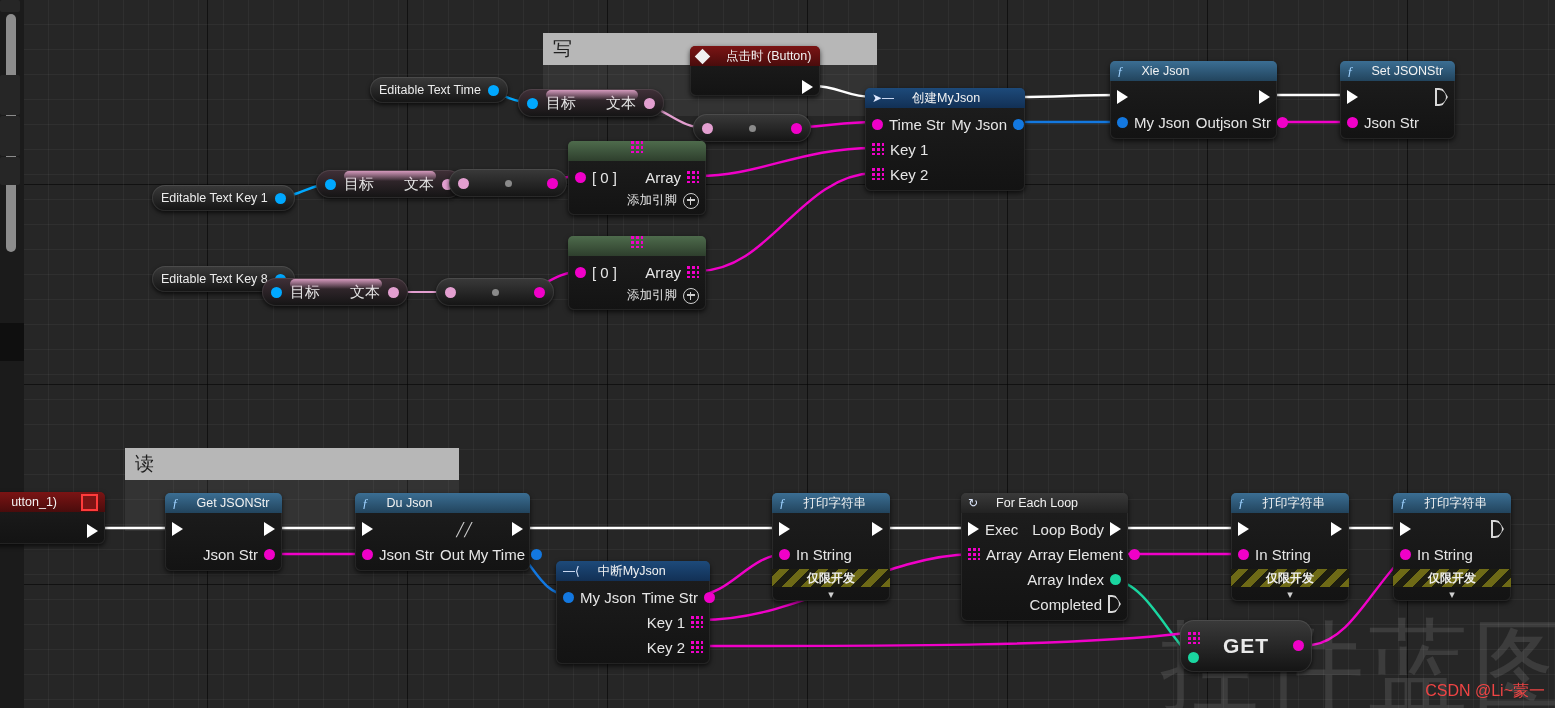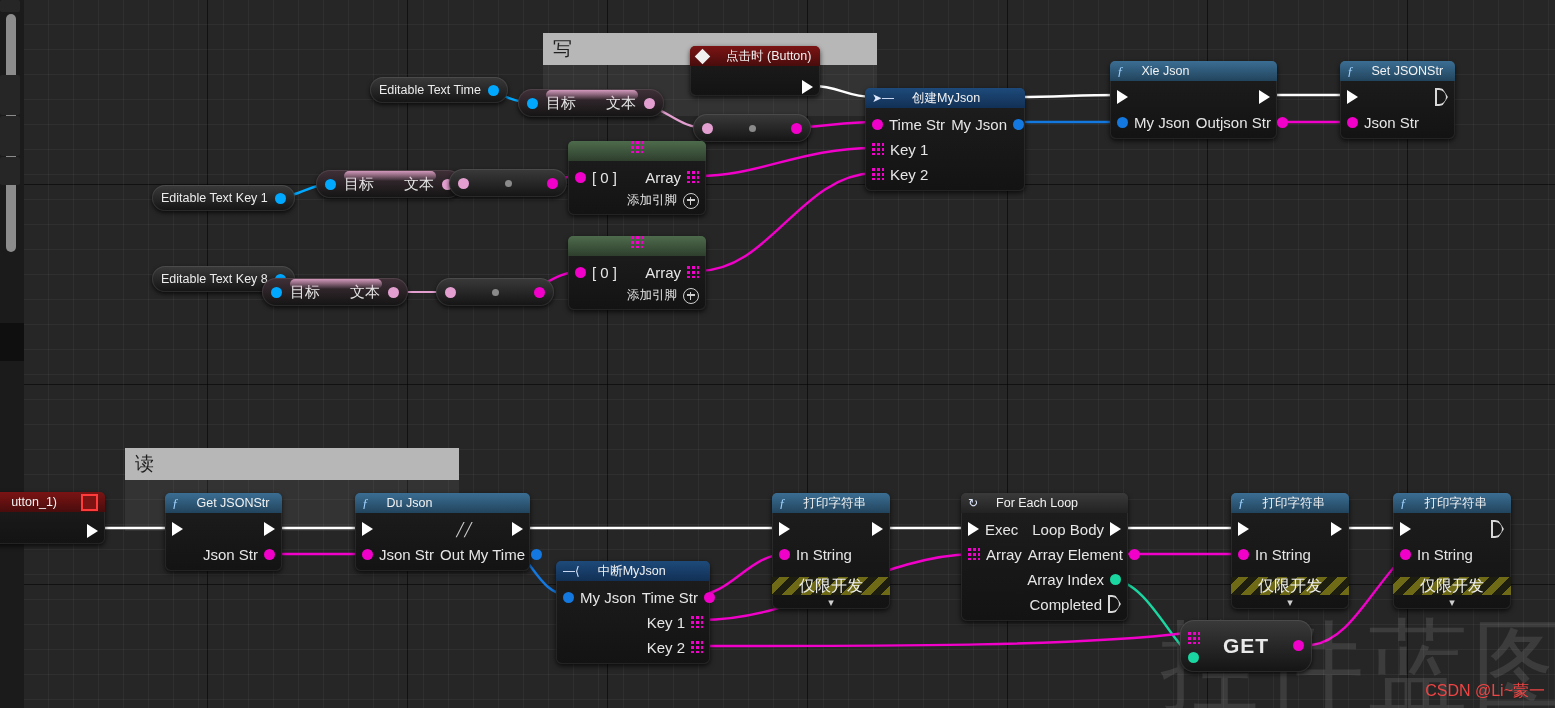--- a/index.html
+++ b/index.html
@@ -84,23 +84,23 @@
       background:linear-gradient(180deg,#403038 0%,#141414 100%);
       box-shadow:0 2px 4px rgba(0,0,0,.7), inset 0 0 0 1px rgba(255,255,255,.09);}
   .tnode .tintbar{position:absolute;left:28px;right:26px;top:1px;height:10px;border-radius:6px;
       background:linear-gradient(180deg,rgba(236,170,210,.85),rgba(236,170,210,0));pointer-events:none;}
   .cnode{position:absolute;border-radius:14px;height:28px;display:flex;align-items:center;
       padding:0 9px;color:#ececec;font-size:12.5px;
       background:linear-gradient(180deg,#3a3a3a 0%,#141414 100%);
       box-shadow:0 2px 4px rgba(0,0,0,.7), inset 0 0 0 1px rgba(255,255,255,.09);}
 
   
-  .devbar{height:18px;margin-top:12px;display:flex;align-items:center;justify-content:center;
-      font-size:16px;color:#efefef;
-      background:repeating-linear-gradient(-45deg,#6e6a16 0 7px,#1d1d10 7px 14px);}
+  .devbar{height:18px;margin-top:4px;display:flex;align-items:center;justify-content:center;
+      font-size:12px;color:#efefef;
+      background:repeating-linear-gradient(-45deg,#6e6a16 0 7px,#1d1d10 7px 14px);font-weight:bold;}
   .chev{height:14px;display:flex;align-items:center;justify-content:center;color:#cfcfcf;font-size:11px;}
   .addpin{display:flex;align-items:center;justify-content:flex-end;gap:6px;padding:4px 7px 0 7px;
       font-size:12.5px;color:#e6e6e6;}
   .plus{width:14px;height:14px;border-radius:50%;border:1.5px solid #cfcfcf;position:relative;}
   .plus:before,.plus:after{content:"";position:absolute;background:#cfcfcf;}
   .plus:before{left:3px;top:5.5px;width:8px;height:1.5px;}
   .plus:after{top:3px;left:5.5px;height:8px;width:1.5px;}
 
   .evtbtn{width:13px;height:13px;border:2px solid #ff3b3b;background:#7d1414;margin-left:auto;}
   .dia{width:11px;height:11px;background:#f0f0f0;transform:rotate(45deg);flex:0 0 auto;}

